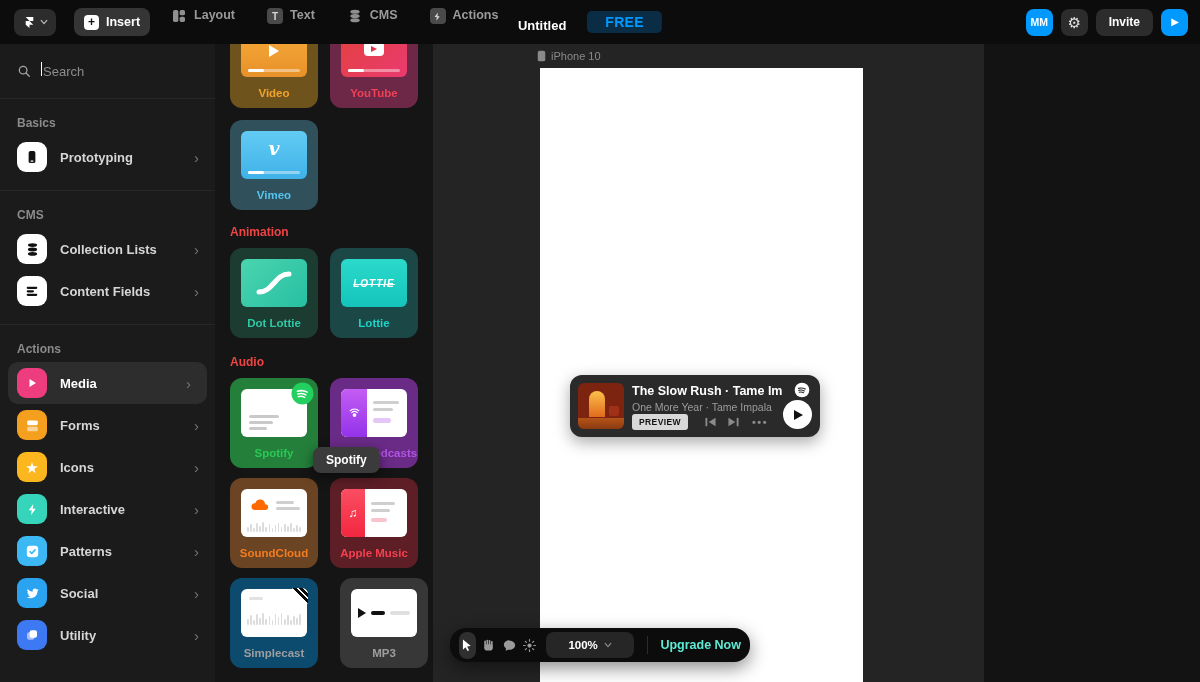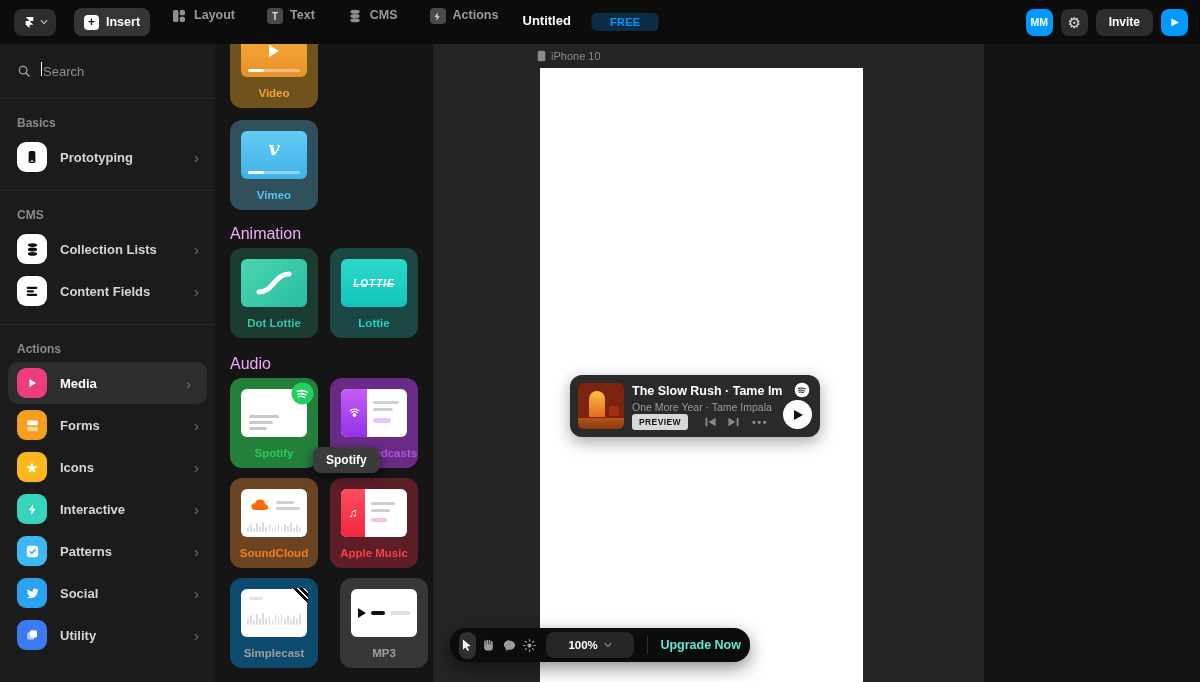--- a/index.html
+++ b/index.html
@@ -9,23 +9,23 @@
   
   .topbar{position:absolute;left:0;top:0;width:1200px;height:44px;background:#0c0c0c;display:flex;align-items:center;z-index:50}
   .tb-left{display:flex;align-items:center;gap:10px;padding-left:14px}
   .logo-btn{width:42px;height:27px;background:#2c2c2c;border-radius:8px;display:flex;align-items:center;justify-content:center;gap:4px;cursor:pointer}
   .insert-btn{height:28px;background:#353535;border-radius:8px;display:flex;align-items:center;gap:7px;padding:0 10px;margin-left:8px;cursor:pointer}
   .plus-sq{width:15px;height:15px;background:#fff;border-radius:4px;color:#111;font-size:12px;font-weight:700;display:flex;align-items:center;justify-content:center;line-height:0}
   .insert-btn span.lbl{color:#fff;font-size:12.5px;font-weight:700}
   .menu-item{display:flex;align-items:flex-start;gap:7px;padding:0 11px;height:28px;cursor:pointer}
   .menu-item .lbl{color:#9a9a9a;font-size:12.5px;font-weight:600}
   .mini-sq{width:16px;height:16px;background:#4a4a4a;border-radius:4px;display:flex;align-items:center;justify-content:center;color:#d6d6d6;font-size:10px;font-weight:700}
-  .tb-center{position:absolute;left:50%;transform:translateX(-57%);display:flex;align-items:flex-start;gap:21px}
+  .tb-center{position:absolute;left:50%;transform:translateX(-57%);display:flex;align-items:flex-end;gap:21px}
   .doc-title{color:#fff;font-size:13px;font-weight:700}
-  .free-badge{background:#0b2c45;color:#0099ff;font-size:11px;font-weight:700;letter-spacing:.3px;border-radius:5px;padding:3px 18px}
+  .free-badge{background:#0b2c45;color:#0099ff;font-size:14px;font-weight:700;letter-spacing:.3px;border-radius:5px;padding:3px 18px}
   .tb-right{position:absolute;right:12px;display:flex;align-items:center;gap:8px}
   .avatar{width:27px;height:27px;border-radius:8px;background:#0099ff;color:#fff;font-size:10.5px;font-weight:700;display:flex;align-items:center;justify-content:center;cursor:pointer}
   .icon-btn{width:27px;height:27px;border-radius:8px;background:#2c2c2c;display:flex;align-items:center;justify-content:center;cursor:pointer}
   .gear-glyph{color:#e0e0e0;font-size:15px;line-height:1}
   .invite-btn{height:27px;border-radius:8px;background:#2c2c2c;color:#fff;font-size:12px;font-weight:600;display:flex;align-items:center;padding:0 13px;cursor:pointer}
   .play-btn{width:27px;height:27px;border-radius:8px;background:#0099ff;display:flex;align-items:center;justify-content:center;cursor:pointer}
   .play-glyph{color:#fff;font-size:10px;line-height:1;margin-left:1px}
 
   
   .sidebar{position:absolute;left:0;top:44px;width:215px;height:638px;background:#1b1b1b}
@@ -46,21 +46,21 @@
   .ic-icons{background:#fcb71e}
   .ic-inter{background:#35d4bb}
   .ic-patt{background:#3cb9f5}
   .ic-social{background:#2aa3f0}
   .ic-util{background:#3d79f2}
   .star-glyph{color:#fff;font-size:15px;line-height:1}
   .note-glyph{color:#fff;font-size:12px;line-height:1}
 
   
   .panel{position:absolute;left:215px;top:44px;width:218px;height:638px;background:#151515;overflow:hidden}
-  .sect-h{position:absolute;left:15px;color:#f0abfc;font-size:16px;font-weight:400}
+  .sect-h{position:absolute;left:15px;color:#ef4444;font-size:12px;font-weight:700}
   .tile{position:absolute;width:88px;height:90px;border-radius:12px;cursor:pointer}
   .card{position:absolute;left:11px;top:11px;width:66px;height:48px;border-radius:6px}
   .tlbl{position:absolute;left:0;right:0;bottom:9px;text-align:center;font-size:11.5px;font-weight:700}
   .prog{position:absolute;left:7px;right:7px;bottom:5px;height:3px;border-radius:2px;background:rgba(255,255,255,.42)}
   .prog i{display:block;width:30%;height:100%;background:#fff;border-radius:2px}
   .tri{width:0;height:0;border-style:solid}
   
   .t-video{background:#6e531d}
   .t-video .card{background:linear-gradient(180deg,#f6ab38,#e8912a)}
   .t-video .tri{border-width:6px 0 6px 10px;border-color:transparent transparent transparent #fff;position:absolute;left:50%;top:16px;transform:translateX(-50%)}
@@ -356,20 +356,31 @@
   <div class="tile t-video" style="left:15px;top:-26px">
     <div class="card">
       <div class="tri"></div>
       <div class="prog">
           <i></i>
         </div>
     </div>
     <div class="tlbl">Video</div>
   </div>
 
+  <div class="tile t-youtube" style="left:115px;top:-26px">
+    <div class="card">
+      <div class="yt-badge">
+          <span class="tri"></span>
+        </div>
+      <div class="prog">
+          <i></i>
+        </div>
+    </div>
+    <div class="tlbl">YouTube</div>
+  </div>
 
   <div class="tile t-vimeo" style="left:15px;top:76px">
     <div class="card">
       <span class="vimeo-v">v</span>
       <div class="prog">
           <i></i>
         </div>
     </div>
     <div class="tlbl">Vimeo</div>
   </div>

